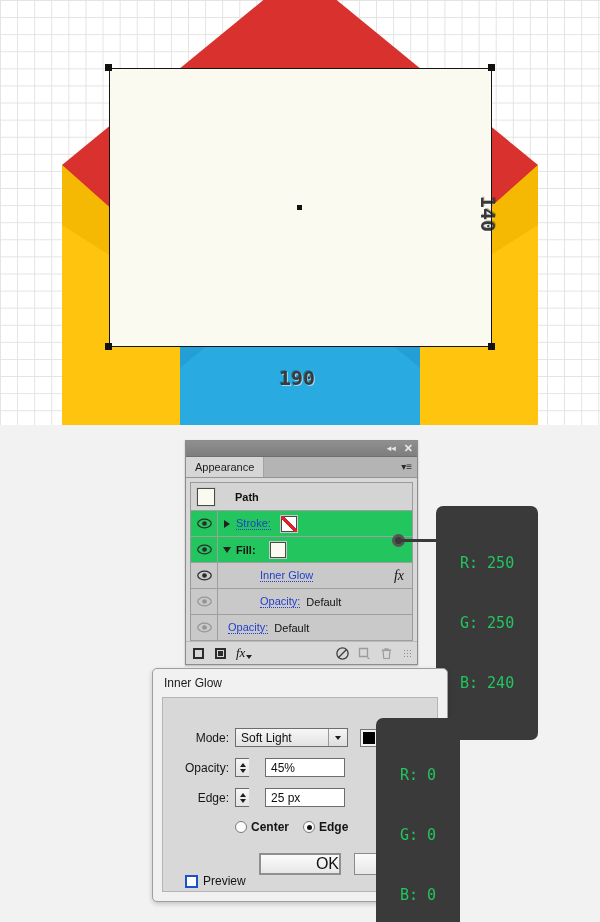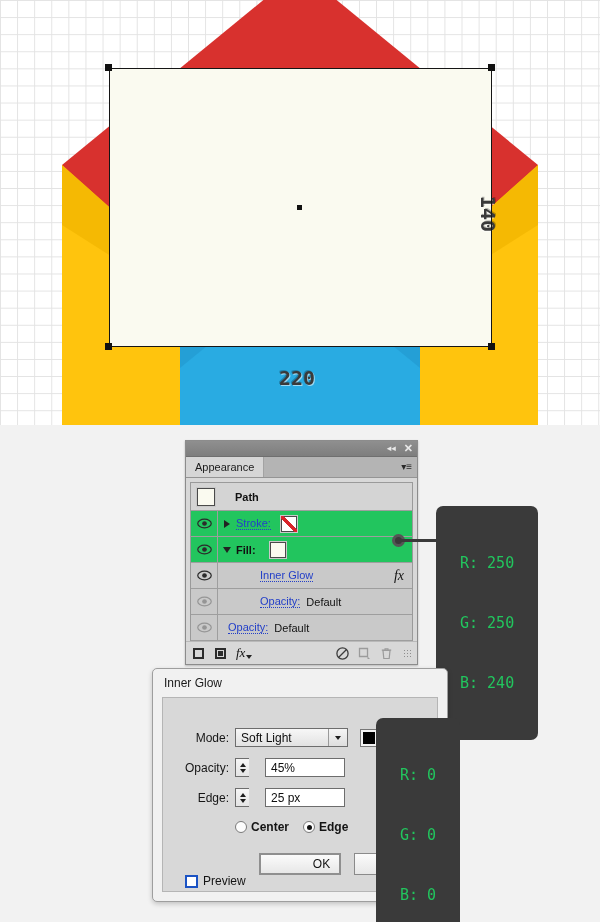--- a/index.html
+++ b/index.html
@@ -258,22 +258,22 @@
     content:""; position:absolute; left:2.5px; top:2.5px; width:5px; height:5px;
     border-radius:50%; background:#101010;
   }
 
   .checkbox { display:flex; align-items:center; gap:5px; font-size:12px; color:#141414; }
   .cb-mark { width: 13px; height: 13px; border: 2px solid #1b53c4; background:#fff; box-sizing:border-box; }
 
   .btn {
     height: 22px; border: 1px solid #8a8a8a;
     background: linear-gradient(to bottom,#fbfbfb,#e7e7e7);
-    display:flex; align-items:center; justify-content:center;
-    font-size: 12px; color: #121212;
+    display:flex; align-items:center; justify-content:flex-end;
+    font-size: 16px; color: #121212;
     box-sizing: border-box;
     padding-left: 43px;
   }
   .btn.default { border: 2px solid #8f8f8f; }
 
   .callout-dlg { left: 376px; top: 718px; font-size: 15px; }
 </style>
 </head>
 <body>
 
@@ -290,21 +290,21 @@
         <polygon points="300,230 538,425 490,425 300,270 110,425 62,425" fill="#2196CC" opacity="0.55"></polygon>
 
         <polygon points="62,165 180,270 180,425 62,425" fill="#FFC40D"></polygon>
         <polygon points="62,165 180,270 180,300 62,225" fill="#F2B500" opacity="0.75"></polygon>
 
         <polygon points="538,165 538,425 420,425 420,270" fill="#FFC40D"></polygon>
         <polygon points="538,165 538,225 420,300 420,270" fill="#F2B500" opacity="0.75"></polygon>
 
         <rect x="109" y="68" width="383" height="279" fill="#FAFAF0"></rect>
       </svg>
-      <div class="dim-label dim-190">220</div>
+      <div class="dim-label dim-190">190</div>
       <div class="dim-label dim-140">140</div>
     </div>
 
     <div class="sel-rect"></div>
     <div class="handle h-tl"></div>
     <div class="handle h-tr"></div>
     <div class="handle h-bl"></div>
     <div class="handle h-br"></div>
     <div class="center-pt"></div>
   </div>

